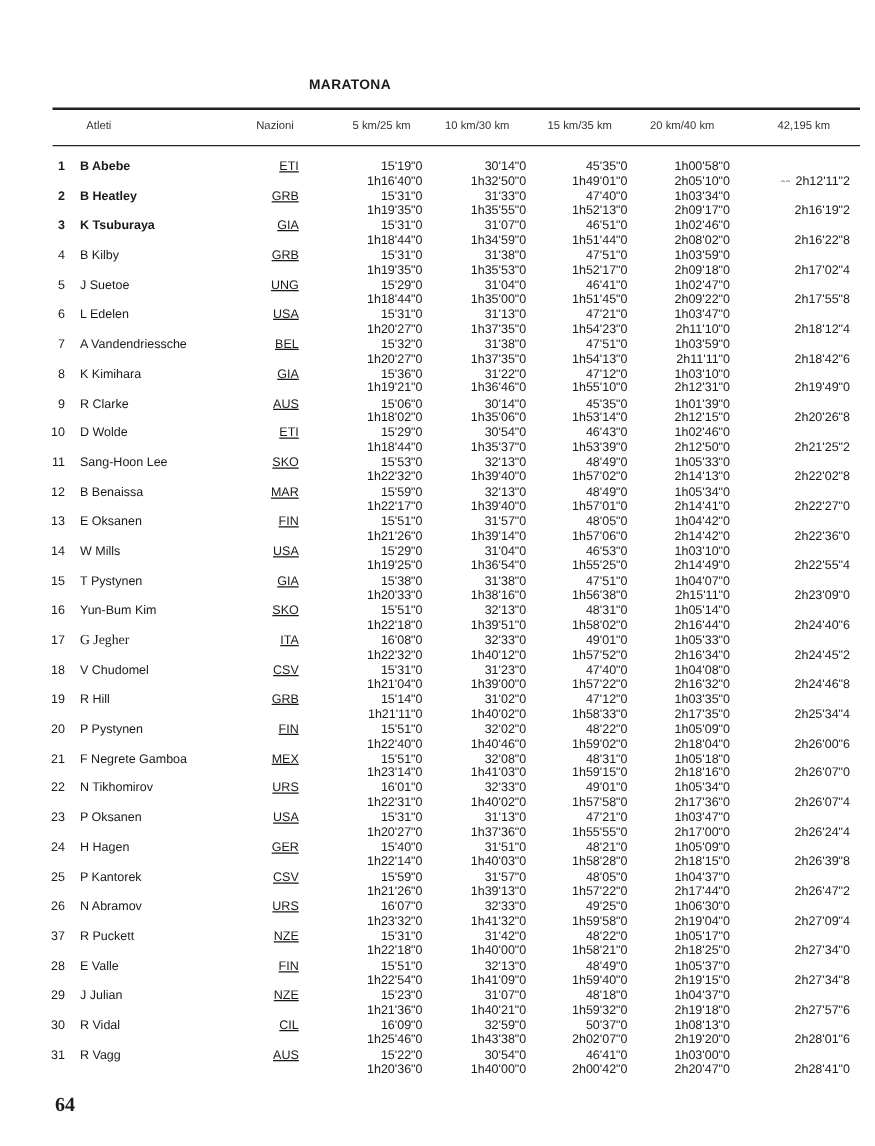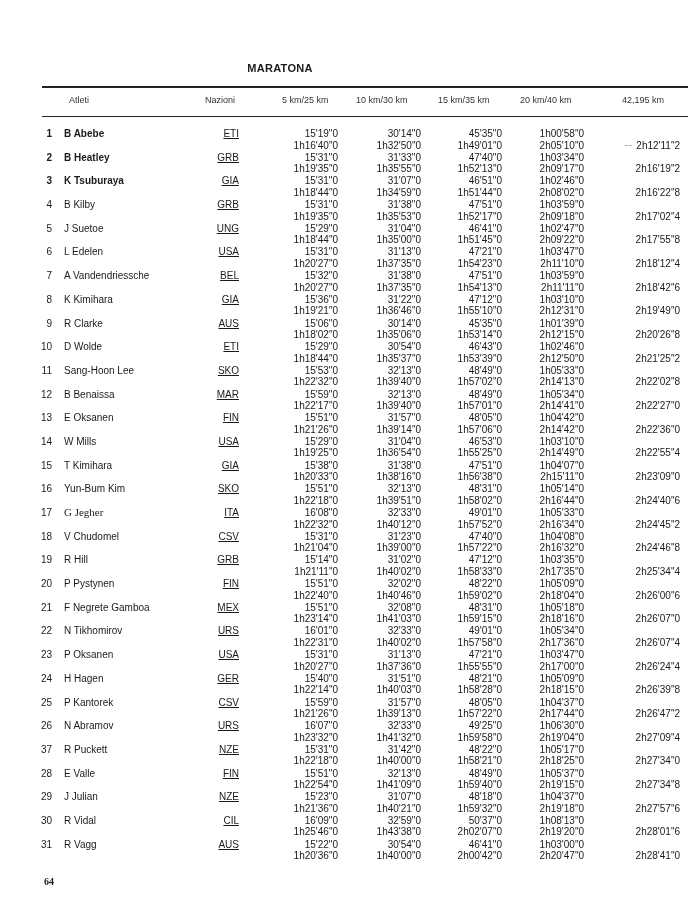--- a/index.html
+++ b/index.html
@@ -18,21 +18,21 @@
   .nat { position: absolute; left: 200px; width: 39px; text-align: right; text-decoration: underline; }
   .col { position: absolute; text-align: right; }
   .c1 { left: 270px; width: 68px; }
   .c2 { left: 354px; width: 67px; }
   .c3 { left: 432px; width: 70px; }
   .c4 { left: 514px; width: 70px; }
   .c5 { left: 600px; width: 80px; }
   .col .l2 { position: absolute; right: 0; top: 11.5px; white-space: nowrap; }
   .col .l1 { position: absolute; right: 0; top: 0; white-space: nowrap; }
   .note { font-size: 6px; color: #555; margin-right: 4px; vertical-align: 2px; }
-  .page-num { position: absolute; left: 44px; top: 876px; font-family: "Liberation Serif", serif; font-weight: bold; font-size: 10px; }
+  .page-num { position: absolute; left: 44px; top: 876px; font-family: "Liberation Serif", serif; font-weight: bold; font-size: 16px; }
 </style>
 </head>
 <body>
 
 <div class="title">MARATONA</div>
 <div class="rule thick"></div>
 
 <div class="hdr" style="left:69px">Atleti</div>
 <div class="hdr" style="left:205px">Nazioni</div>
 <div class="hdr" style="left:282px">5 km/25 km</div>
@@ -375,21 +375,21 @@
       <div class="col c4">
         <span class="l1">1h03'10"0</span>
         <span class="l2">2h14'49"0</span>
       </div>
       <div class="col c5">
         <span class="l2"><span>2h22'55"4</span></span>
       </div>
     </div>
     <div class="row">
       <span class="rank">15</span>
-      <span class="name">T Kimihara</span>
+      <span class="name">T Pystynen</span>
       <span class="nat">GIA</span>
       <div class="col c1">
         <span class="l1">15'38"0</span>
         <span class="l2">1h20'33"0</span>
       </div>
       <div class="col c2">
         <span class="l1">31'38"0</span>
         <span class="l2">1h38'16"0</span>
       </div>
       <div class="col c3">

